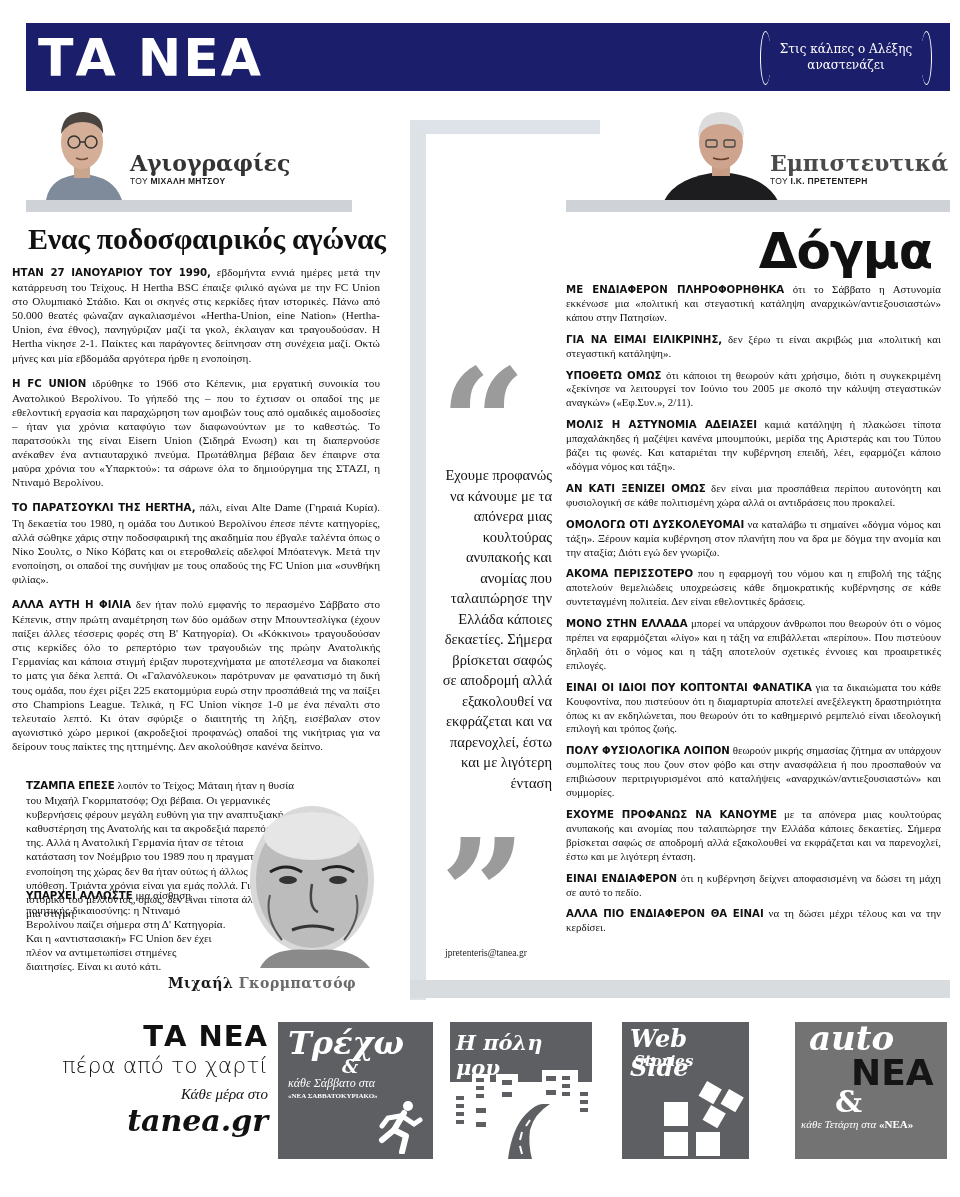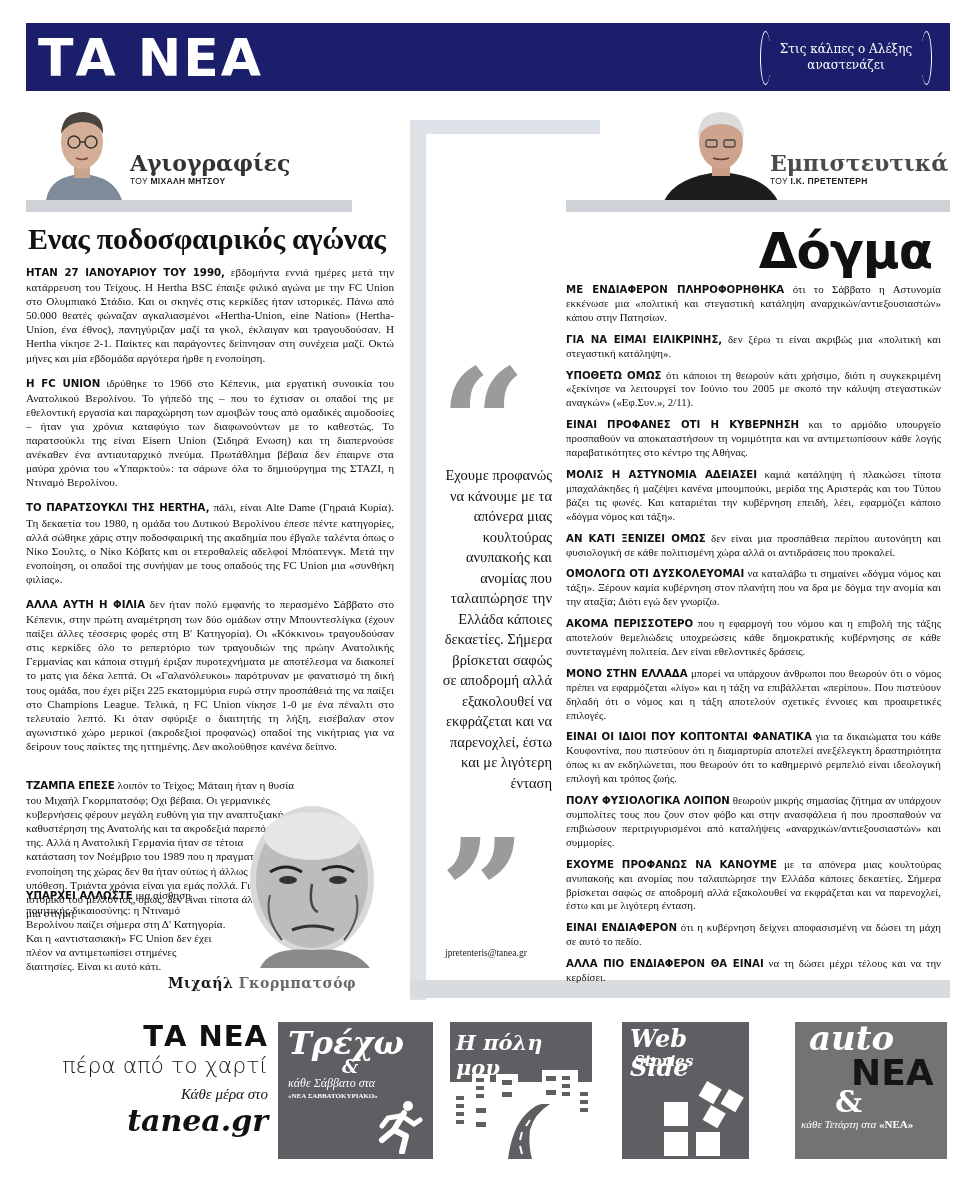--- a/index.html
+++ b/index.html
@@ -94,21 +94,21 @@
   </svg>
 </div>
 <div class="col-header" style="left:770px;top:150px;width:175px;">
   <div class="col-title" style="color:#4a4a4a;">Εμπιστευτικά</div>
   <div class="col-byline"><span>ΤΟΥ</span> <b>Ι.Κ. ΠΡΕΤΕΝΤΕΡΗ</b></div>
 </div>
 <div class="grey-bar" style="left:566px;top:200px;width:384px;height:12px;"></div>
 
 <h1 class="left-headline">Ενας ποδοσφαιρικός αγώνας</h1>
 
-<div class="article" style="left:26px;top:265px;width:368px;">
+<div class="article" style="left:12px;top:265px;width:368px;">
   <p><span class="lead">ΗΤΑΝ 27 ΙΑΝΟΥΑΡΙΟΥ ΤΟΥ 1990,</span><span> εβδομήντα εννιά ημέρες μετά την κατάρρευση του Τείχους. Η Hertha BSC έπαιξε φιλικό αγώνα με την FC Union στο Ολυμπιακό Στάδιο. Και οι σκηνές στις κερκίδες ήταν ιστορικές. Πάνω από 50.000 θεατές φώναζαν αγκαλιασμένοι «Hertha-Union, eine Nation» (Hertha-Union, ένα έθνος), πανηγύριζαν μαζί τα γκολ, έκλαιγαν και τραγουδούσαν. Η Hertha νίκησε 2-1. Παίκτες και παράγοντες δείπνησαν στη συνέχεια μαζί. Οκτώ μήνες και μία εβδομάδα αργότερα ήρθε η ενοποίηση.</span></p>
   <p><span class="lead">Η FC UNION</span><span> ιδρύθηκε το 1966 στο Κέπενικ, μια εργατική συνοικία του Ανατολικού Βερολίνου. Το γήπεδό της – που το έχτισαν οι οπαδοί της με εθελοντική εργασία και παραχώρηση των αμοιβών τους από ομαδικές αιμοδοσίες – ήταν για χρόνια καταφύγιο των διαφωνούντων με το καθεστώς. Το παρατσούκλι της είναι Eisern Union (Σιδηρά Ενωση) και τη διαπερνούσε ανέκαθεν ένα αντιαυταρχικό πνεύμα. Πρωτάθλημα βέβαια δεν έπαιρνε στα μαύρα χρόνια του «Υπαρκτού»: τα σάρωνε όλα το δημιούργημα της ΣΤΑΖΙ, η Ντιναμό Βερολίνου.</span></p>
   <p><span class="lead">ΤΟ ΠΑΡΑΤΣΟΥΚΛΙ ΤΗΣ HERTHA,</span><span> πάλι, είναι Alte Dame (Γηραιά Κυρία). Τη δεκαετία του 1980, η ομάδα του Δυτικού Βερολίνου έπεσε πέντε κατηγορίες, αλλά σώθηκε χάρις στην ποδοσφαιρική της ακαδημία που έβγαλε ταλέντα όπως ο Νίκο Σουλτς, ο Νίκο Κόβατς και οι ετεροθαλείς αδελφοί Μπόατενγκ. Μετά την ενοποίηση, οι οπαδοί της συνήψαν με τους οπαδούς της FC Union μια «συνθήκη φιλίας».</span></p>
   <p><span class="lead">ΑΛΛΑ ΑΥΤΗ Η ΦΙΛΙΑ</span><span> δεν ήταν πολύ εμφανής το περασμένο Σάββατο στο Κέπενικ, στην πρώτη αναμέτρηση των δύο ομάδων στην Μπουντεσλίγκα (έχουν παίξει άλλες τέσσερις φορές στη Β' Κατηγορία). Οι «Κόκκινοι» τραγουδούσαν στις κερκίδες όλο το ρεπερτόριο των τραγουδιών της πρώην Ανατολικής Γερμανίας και κάποια στιγμή έριξαν πυροτεχνήματα με αποτέλεσμα να διακοπεί το ματς για δέκα λεπτά. Οι «Γαλανόλευκοι» παρότρυναν με φανατισμό τη δική τους ομάδα, που έχει ρίξει 225 εκατομμύρια ευρώ στην προσπάθειά της να παίξει στο Champions League. Τελικά, η FC Union νίκησε 1-0 με ένα πέναλτι στο τελευταίο λεπτό. Κι όταν σφύριξε ο διαιτητής τη λήξη, εισέβαλαν στον αγωνιστικό χώρο μερικοί (ακροδεξιοί προφανώς) οπαδοί της νικήτριας για να δείρουν τους παίκτες της ηττημένης. Δεν ακολούθησε κανένα δείπνο.</span></p>
 </div>
 <div class="article" style="left:26px;top:778px;width:368px;">
   <p style="width:270px;text-align:left;"><span class="lead">ΤΖΑΜΠΑ ΕΠΕΣΕ</span><span> λοιπόν το Τείχος; Μάταιη ήταν η θυσία του Μιχαήλ Γκορμπατσόφ; Οχι βέβαια. Οι γερμανικές κυβερνήσεις φέρουν μεγάλη ευθύνη για την αναπτυξιακή καθυστέρηση της Ανατολής και τα ακροδεξιά παρεπόμενά της. Αλλά η Ανατολική Γερμανία ήταν σε τέτοια κατάσταση τον Νοέμβριο του 1989 που η πραγματική ενοποίηση της χώρας δεν θα ήταν ούτως ή άλλως εύκολη υπόθεση. Τριάντα χρόνια είναι για εμάς πολλά. Για τον ιστορικό του μέλλοντος, όμως, δεν είναι τίποτα άλλο από μια στιγμή.</span></p>
 </div>
 <div class="article" style="left:26px;top:888px;width:200px;text-align:left;">
   <p><span class="lead">ΥΠΑΡΧΕΙ ΑΛΛΩΣΤΕ</span><span> μια αίσθηση ποιητικής δικαιοσύνης: η Ντιναμό Βερολίνου παίζει σήμερα στη Δ' Κατηγορία. Και η «αντιστασιακή» FC Union δεν έχει πλέον να αντιμετωπίσει στημένες διαιτησίες. Είναι κι αυτό κάτι.</span></p>
@@ -141,21 +141,20 @@
 <div class="pullquote">Εχουμε προφανώς να κάνουμε με τα απόνερα μιας κουλτούρας ανυπακοής και ανομίας που ταλαιπώρησε την Ελλάδα κάποιες δεκαετίες. Σήμερα βρίσκεται σαφώς σε αποδρομή αλλά εξακολουθεί να εκφράζεται και να παρενοχλεί, έστω και με λιγότερη ένταση</div>
 <div class="quote-mark" style="left:440px;top:818px;">”</div>
 <div class="email">jpretenteris@tanea.gr</div>
 
 <h1 class="right-headline">Δόγμα</h1>
 
 <div class="article" style="left:566px;top:283px;width:375px;font-size:10.9px;line-height:13.9px;">
   <p style="margin-bottom:8px"><span class="lead">ΜΕ ΕΝΔΙΑΦΕΡΟΝ ΠΛΗΡΟΦΟΡΗΘΗΚΑ</span><span> ότι το Σάββατο η Αστυνομία εκκένωσε μια «πολιτική και στεγαστική κατάληψη αναρχικών/αντιεξουσιαστών» κάπου στην Πατησίων.</span></p>
   <p style="margin-bottom:8px"><span class="lead">ΓΙΑ ΝΑ ΕΙΜΑΙ ΕΙΛΙΚΡΙΝΗΣ,</span><span> δεν ξέρω τι είναι ακριβώς μια «πολιτική και στεγαστική κατάληψη».</span></p>
   <p style="margin-bottom:8px"><span class="lead">ΥΠΟΘΕΤΩ ΟΜΩΣ</span><span> ότι κάποιοι τη θεωρούν κάτι χρήσιμο, διότι η συγκεκριμένη «ξεκίνησε να λειτουργεί τον Ιούνιο του 2005 με σκοπό την κάλυψη στεγαστικών αναγκών» («Εφ.Συν.», 2/11).</span></p>
-  <p style="margin-bottom:8px"><span class="lead">ΕΙΝΑΙ ΠΡΟΦΑΝΕΣ ΟΤΙ Η ΚΥΒΕΡΝΗΣΗ</span><span> και το αρμόδιο υπουργείο προσπαθούν να αποκαταστήσουν τη νομιμότητα και να αντιμετωπίσουν κάθε λογής παραβατικότητες στο κέντρο της Αθήνας.</span></p>
   <p style="margin-bottom:8px"><span class="lead">ΜΟΛΙΣ Η ΑΣΤΥΝΟΜΙΑ ΑΔΕΙΑΣΕΙ</span><span> καμιά κατάληψη ή πλακώσει τίποτα μπαχαλάκηδες ή μαζέψει κανένα μπουμπούκι, μερίδα της Αριστεράς και του Τύπου βάζει τις φωνές. Και καταριέται την κυβέρνηση επειδή, λέει, εφαρμόζει κάποιο «δόγμα νόμος και τάξη».</span></p>
   <p style="margin-bottom:8px"><span class="lead">ΑΝ ΚΑΤΙ ΞΕΝΙΖΕΙ ΟΜΩΣ</span><span> δεν είναι μια προσπάθεια περίπου αυτονόητη και φυσιολογική σε κάθε πολιτισμένη χώρα αλλά οι αντιδράσεις που προκαλεί.</span></p>
   <p style="margin-bottom:8px"><span class="lead">ΟΜΟΛΟΓΩ ΟΤΙ ΔΥΣΚΟΛΕΥΟΜΑΙ</span><span> να καταλάβω τι σημαίνει «δόγμα νόμος και τάξη». Ξέρουν καμία κυβέρνηση στον πλανήτη που να δρα με δόγμα την ανομία και την αταξία; Διότι εγώ δεν γνωρίζω.</span></p>
   <p style="margin-bottom:8px"><span class="lead">ΑΚΟΜΑ ΠΕΡΙΣΣΟΤΕΡΟ</span><span> που η εφαρμογή του νόμου και η επιβολή της τάξης αποτελούν θεμελιώδεις υποχρεώσεις κάθε δημοκρατικής κυβέρνησης σε κάθε συντεταγμένη πολιτεία. Δεν είναι εθελοντικές δράσεις.</span></p>
   <p style="margin-bottom:8px"><span class="lead">ΜΟΝΟ ΣΤΗΝ ΕΛΛΑΔΑ</span><span> μπορεί να υπάρχουν άνθρωποι που θεωρούν ότι ο νόμος πρέπει να εφαρμόζεται «λίγο» και η τάξη να επιβάλλεται «περίπου». Που πιστεύουν δηλαδή ότι ο νόμος και η τάξη αποτελούν σχετικές έννοιες και προαιρετικές επιλογές.</span></p>
   <p style="margin-bottom:8px"><span class="lead">ΕΙΝΑΙ ΟΙ ΙΔΙΟΙ ΠΟΥ ΚΟΠΤΟΝΤΑΙ ΦΑΝΑΤΙΚΑ</span><span> για τα δικαιώματα του κάθε Κουφοντίνα, που πιστεύουν ότι η διαμαρτυρία αποτελεί ανεξέλεγκτη δραστηριότητα όπως κι αν εκδηλώνεται, που θεωρούν ότι το καθημερινό ρεμπελιό είναι ιδεολογική επιλογή και τρόπος ζωής.</span></p>
   <p style="margin-bottom:8px"><span class="lead">ΠΟΛΥ ΦΥΣΙΟΛΟΓΙΚΑ ΛΟΙΠΟΝ</span><span> θεωρούν μικρής σημασίας ζήτημα αν υπάρχουν συμπολίτες τους που ζουν στον φόβο και στην ανασφάλεια ή που προσπαθούν να επιβιώσουν περιτριγυρισμένοι από καταλήψεις «αναρχικών/αντιεξουσιαστών» και συμμορίες.</span></p>
   <p style="margin-bottom:8px"><span class="lead">ΕΧΟΥΜΕ ΠΡΟΦΑΝΩΣ ΝΑ ΚΑΝΟΥΜΕ</span><span> με τα απόνερα μιας κουλτούρας ανυπακοής και ανομίας που ταλαιπώρησε την Ελλάδα κάποιες δεκαετίες. Σήμερα βρίσκεται σαφώς σε αποδρομή αλλά εξακολουθεί να εκφράζεται και να παρενοχλεί, έστω και με λιγότερη ένταση.</span></p>
   <p style="margin-bottom:8px"><span class="lead">ΕΙΝΑΙ ΕΝΔΙΑΦΕΡΟΝ</span><span> ότι η κυβέρνηση δείχνει αποφασισμένη να δώσει τη μάχη σε αυτό το πεδίο.</span></p>
   <p style="margin-bottom:8px"><span class="lead">ΑΛΛΑ ΠΙΟ ΕΝΔΙΑΦΕΡΟΝ ΘΑ ΕΙΝΑΙ</span><span> να τη δώσει μέχρι τέλους και να την κερδίσει.</span></p>

